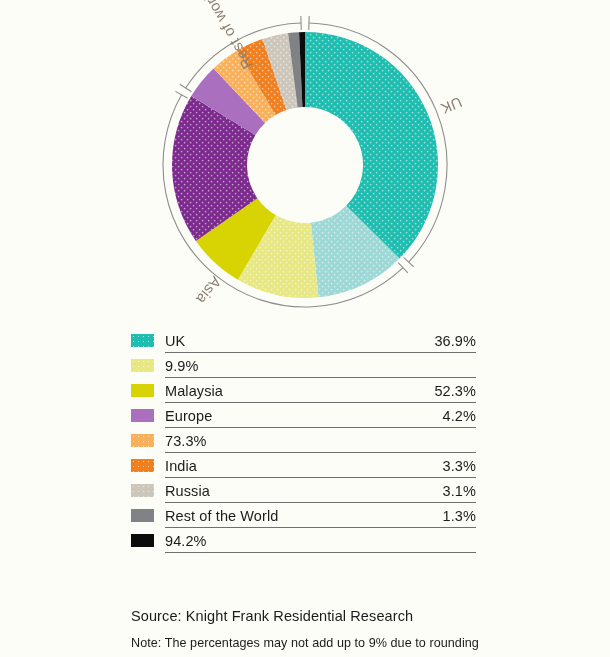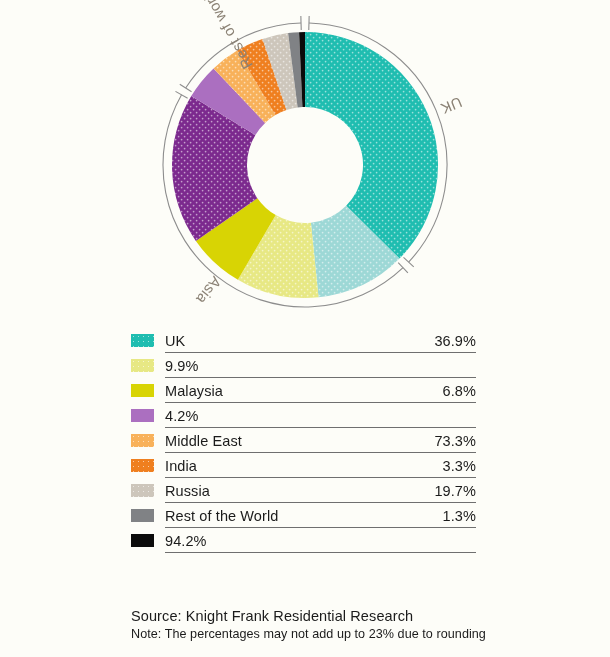--- a/index.html
+++ b/index.html
@@ -72,21 +72,21 @@
   #footnotes{
     position:absolute;
     left:131px;
     top:608px;
     width:400px;
   }
   #source-line{
     font-size:14.5px;
     color:#1b1b1b;
     letter-spacing:0.1px;
-    margin-bottom:3px;
+    margin-bottom:12px;
     white-space:nowrap;
   }
   #note-line{
     font-size:12.6px;
     color:#1b1b1b;
     letter-spacing:0.05px;
     white-space:nowrap;
   }
 </style>
 </head>
@@ -149,54 +149,54 @@
     </div>
     <div class="legend-row">
       <div class="legend-swatch" style="background: rgb(231, 232, 132);">
         <div class="tex" style="background-image: radial-gradient(circle, rgba(255, 255, 255, 0.6) 0.8px, transparent 0.9px); background-size: 5px 5px;"></div>
       </div>
       <div class="legend-value">9.9%</div>
     </div>
     <div class="legend-row">
       <div class="legend-swatch" style="background: rgb(216, 212, 4);"></div>
       <div class="legend-label">Malaysia</div>
-      <div class="legend-value">6.8%</div>
+      <div class="legend-value">52.3%</div>
     </div>
     <div class="legend-row">
       <div class="legend-swatch" style="background: rgb(171, 111, 192);"></div>
+      <div class="legend-label">Europe</div>
       <div class="legend-value">4.2%</div>
     </div>
     <div class="legend-row">
       <div class="legend-swatch" style="background: rgb(248, 177, 90);">
         <div class="tex" style="background-image: radial-gradient(circle, rgba(255, 255, 255, 0.6) 0.8px, transparent 0.9px); background-size: 5px 5px;"></div>
       </div>
-      <div class="legend-label">Middle East</div>
       <div class="legend-value">73.3%</div>
     </div>
     <div class="legend-row">
       <div class="legend-swatch" style="background: rgb(239, 127, 31);">
         <div class="tex" style="background-image: radial-gradient(circle, rgba(255, 255, 255, 0.6) 0.8px, transparent 0.9px); background-size: 5px 5px;"></div>
       </div>
       <div class="legend-label">India</div>
       <div class="legend-value">3.3%</div>
     </div>
     <div class="legend-row">
       <div class="legend-swatch" style="background: rgb(205, 198, 187);">
         <div class="tex" style="background-image: radial-gradient(circle, rgba(255, 255, 255, 0.6) 0.8px, transparent 0.9px); background-size: 5px 5px;"></div>
       </div>
       <div class="legend-label">Russia</div>
-      <div class="legend-value">19.7%</div>
+      <div class="legend-value">3.1%</div>
     </div>
     <div class="legend-row">
       <div class="legend-swatch" style="background: rgb(128, 130, 133);"></div>
       <div class="legend-label">Rest of the World</div>
       <div class="legend-value">1.3%</div>
     </div>
     <div class="legend-row">
       <div class="legend-swatch" style="background: rgb(11, 11, 11);"></div>
       <div class="legend-value">94.2%</div>
     </div>
   </div>
 
 <div id="footnotes">
   <div id="source-line">Source: Knight Frank Residential Research</div>
-  <div id="note-line">Note: The percentages may not add up to 23% due to rounding</div>
+  <div id="note-line">Note: The percentages may not add up to 9% due to rounding</div>
 </div>
 
 </body></html>

